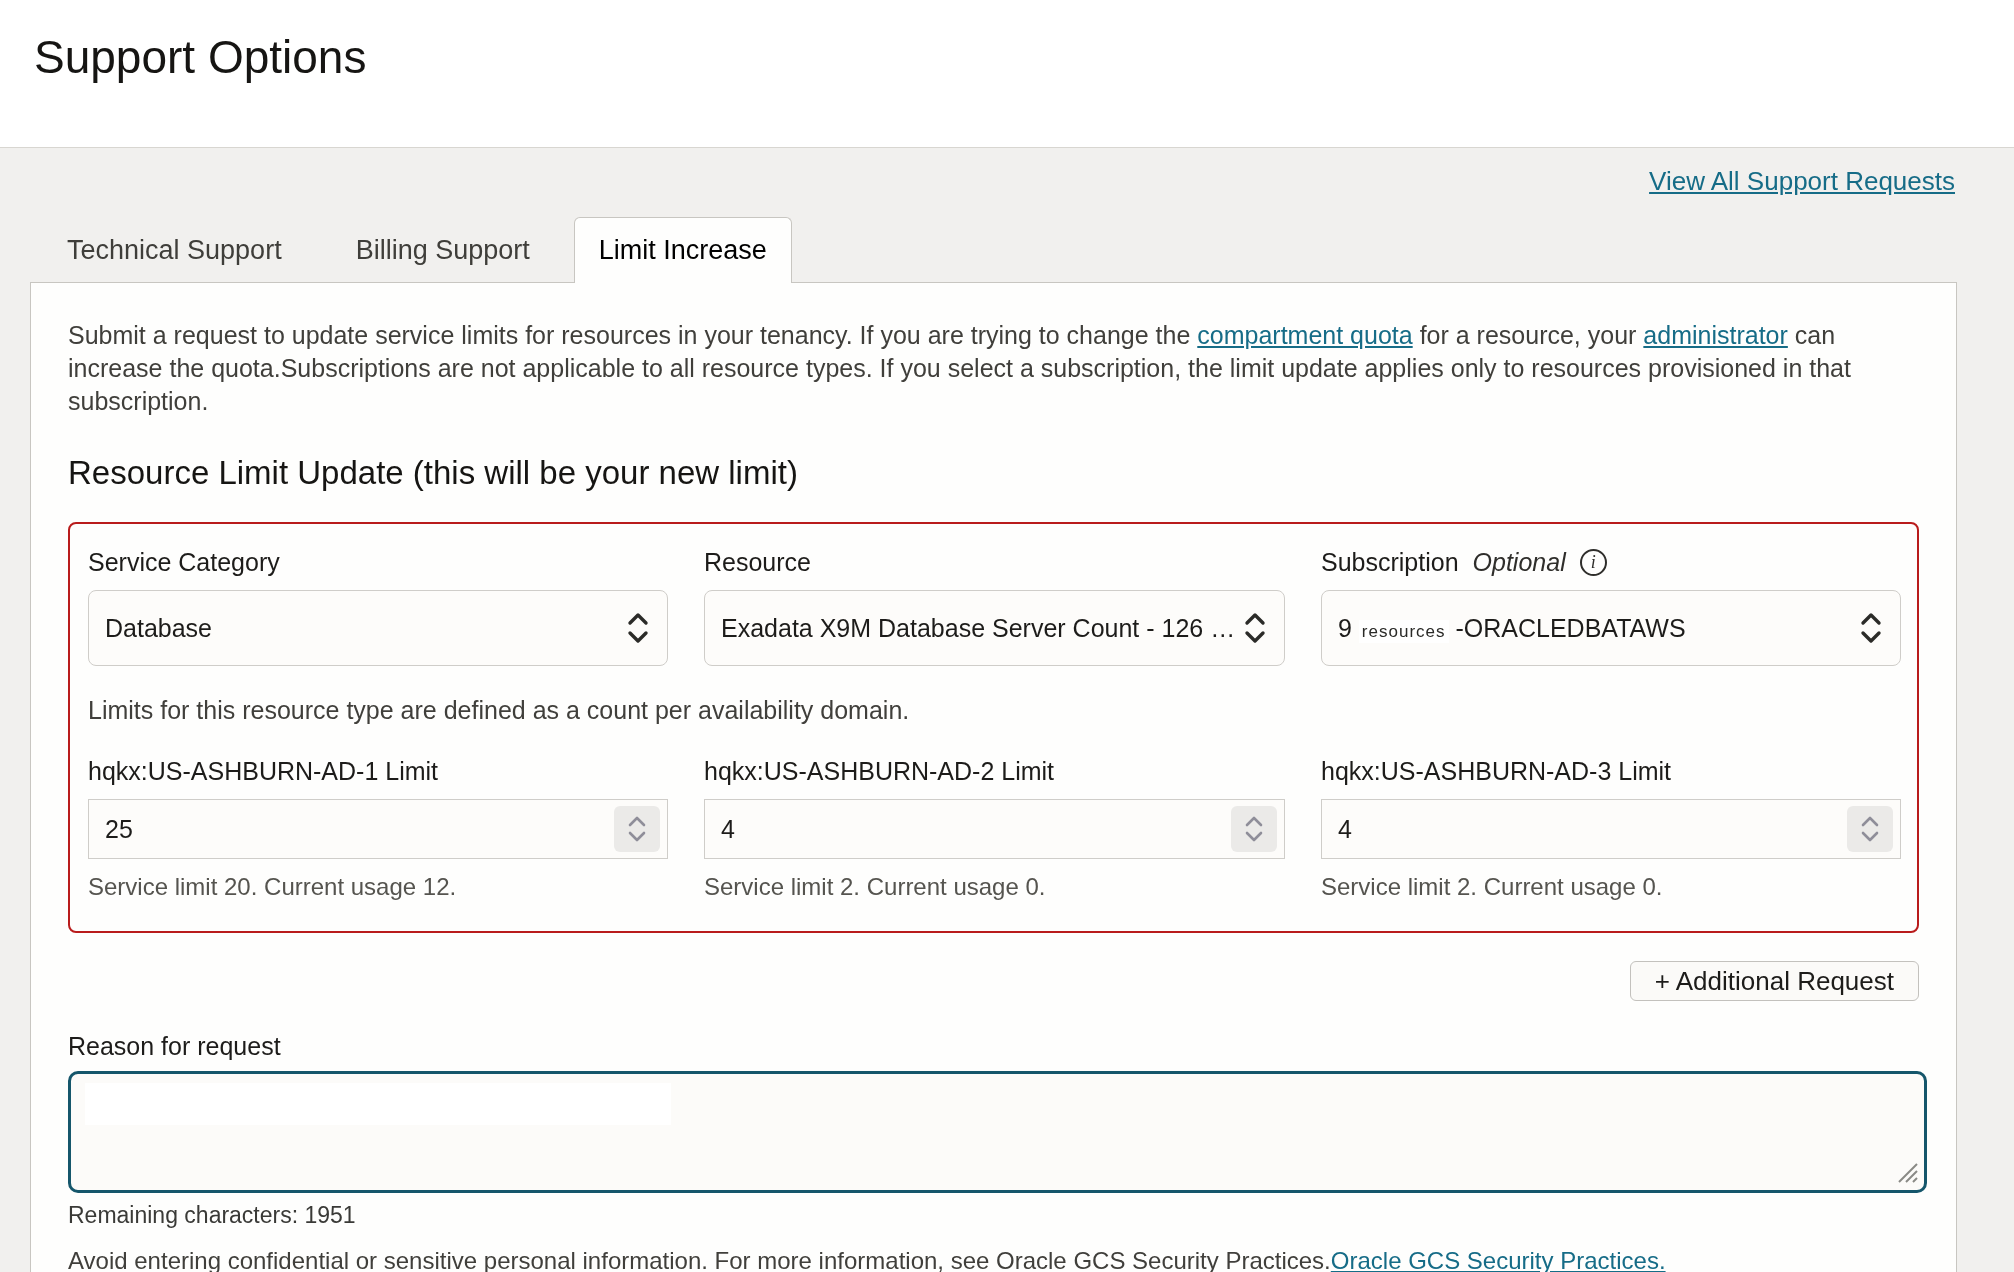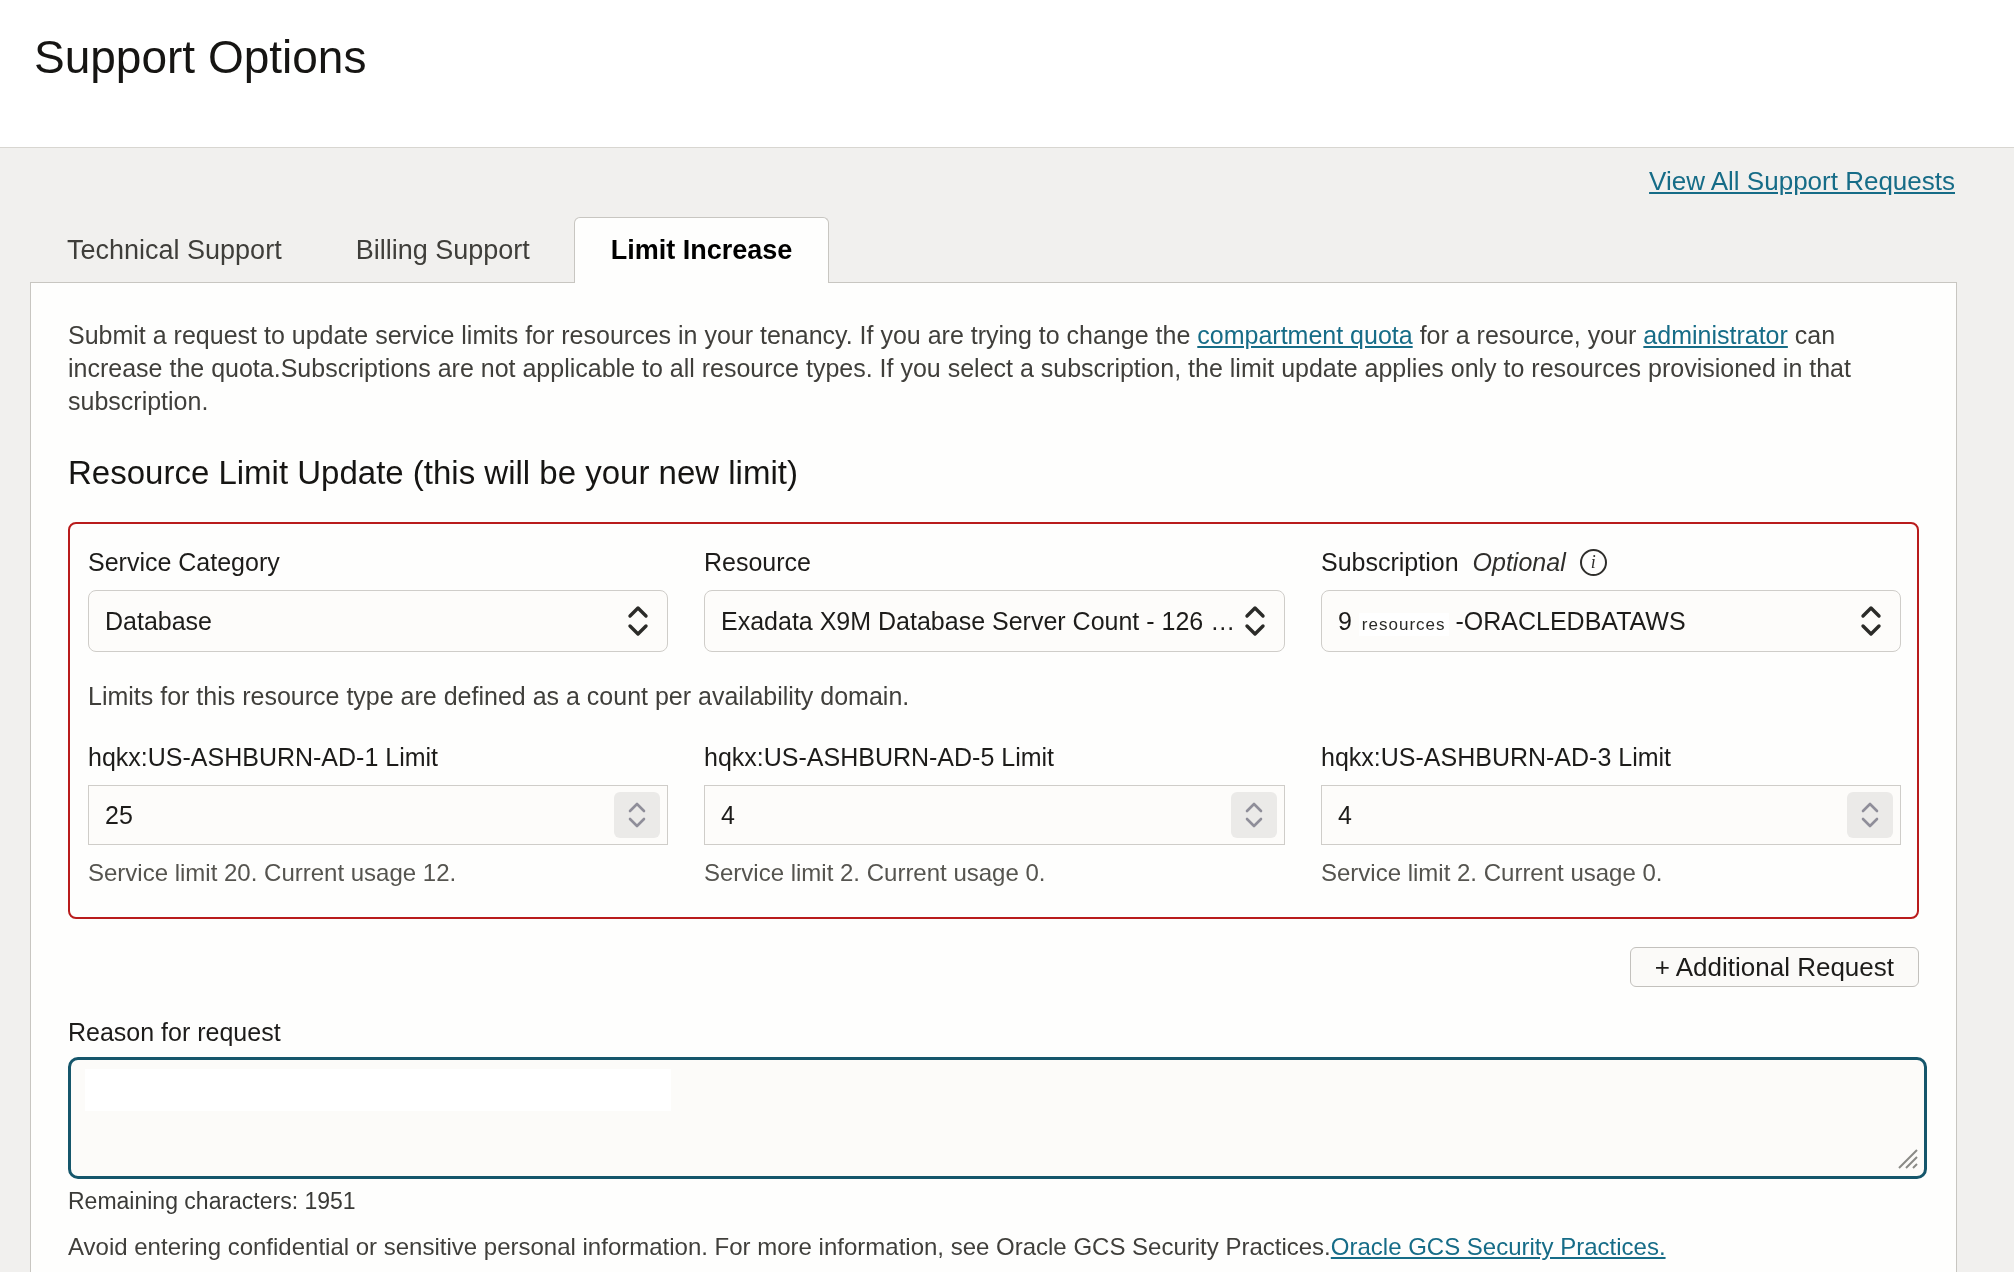--- a/index.html
+++ b/index.html
@@ -31,22 +31,22 @@
   a.tlink{color:var(--link); text-decoration:underline; cursor:pointer;}
   .link-row a{font-size:26px;}
   
   .tabs{display:flex; align-items:flex-end; margin-left:37px; height:66px; margin-top:16px;}
   .tab{
     font-size:27px; color:#3f3e3a; padding:0 30px; line-height:64px;
     margin-right:14px; cursor:pointer; white-space:nowrap;
   }
   .tab.active{
     background:#fefefd; border:1px solid var(--panel-border); border-bottom:none;
-    border-radius:6px 6px 0 0; color:#000; font-weight:bold; height:66px;
-    position:relative; bottom:-1px; z-index:2; padding:0 36px;
+    border-radius:6px 6px 0 0; color:#000; font-weight:normal; height:66px;
+    position:relative; bottom:-1px; z-index:2; padding:0 24px;
   }
   
   .panel{
     background:#fefefd; border:1px solid var(--panel-border);
     margin-left:30px; width:1927px; min-height:1000px;
     padding:36px 37px 30px 37px; position:relative; z-index:1;
   }
   .intro{font-size:25px; line-height:33px; color:var(--text-body); max-width:1830px;}
   .section-heading{font-size:33px; font-weight:400; color:#161513; margin-top:36px;}
   
@@ -57,21 +57,21 @@
   .grid3{display:grid; grid-template-columns:580px 581px 580px; column-gap:36px;}
   .field-label{font-size:25px; color:#1d1c1a; margin-bottom:13px; display:flex; align-items:center;}
   .optional{font-style:italic; margin-left:14px; color:#2f2e2b;}
   .info-icon{
     display:inline-flex; align-items:center; justify-content:center;
     width:27px; height:27px; border:2px solid #2f2e2b; border-radius:50%;
     margin-left:14px; font-family:"Liberation Serif","DejaVu Serif",serif;
     font-style:italic; font-size:18px; color:#2f2e2b; cursor:pointer;
   }
   .selectbox{
-    height:62px; border:1px solid var(--input-border); border-radius:8px;
+    height:76px; border:1px solid var(--input-border); border-radius:8px;
     background:#fdfcfa; display:flex; align-items:center; padding:0 16px;
     font-size:25px; color:#1d1c1a; cursor:pointer;
   }
   .selectbox .val{flex:1; white-space:nowrap; overflow:hidden;}
   .chevrons{width:26px; height:38px; flex:none; margin-left:8px;}
   .masked{font-size:17px; background:#ffffff; padding:2px 3px; letter-spacing:1px; color:#2a2a27;}
   .limits-note{font-size:25px; color:var(--text-body); margin:30px 0 32px 0;}
   .numwrap{position:relative;}
   .numinput{
     width:100%; height:60px; border:1px solid var(--input-border); border-radius:0;
@@ -189,21 +189,21 @@
               <svg width="22" height="32" viewBox="0 0 22 32">
                   <path d="M4 12 L11 5 L18 12" fill="none" stroke="#8f8e99" stroke-width="2.6" stroke-linecap="round" stroke-linejoin="round"></path>
                   <path d="M4 20 L11 27 L18 20" fill="none" stroke="#8f8e99" stroke-width="2.6" stroke-linecap="round" stroke-linejoin="round"></path>
                 </svg>
             </span>
           </div>
           <div class="helper">Service limit 20. Current usage 12.</div>
         </div>
 
         <div>
-          <div class="field-label">hqkx:US-ASHBURN-AD-5 Limit</div>
+          <div class="field-label">hqkx:US-ASHBURN-AD-2 Limit</div>
           <div class="numwrap">
             <input class="numinput" type="text" value="4" style="">
             <span class="stepper">
               <svg width="22" height="32" viewBox="0 0 22 32">
                   <path d="M4 12 L11 5 L18 12" fill="none" stroke="#8f8e99" stroke-width="2.6" stroke-linecap="round" stroke-linejoin="round"></path>
                   <path d="M4 20 L11 27 L18 20" fill="none" stroke="#8f8e99" stroke-width="2.6" stroke-linecap="round" stroke-linejoin="round"></path>
                 </svg>
             </span>
           </div>
           <div class="helper">Service limit 2. Current usage 0.</div>

